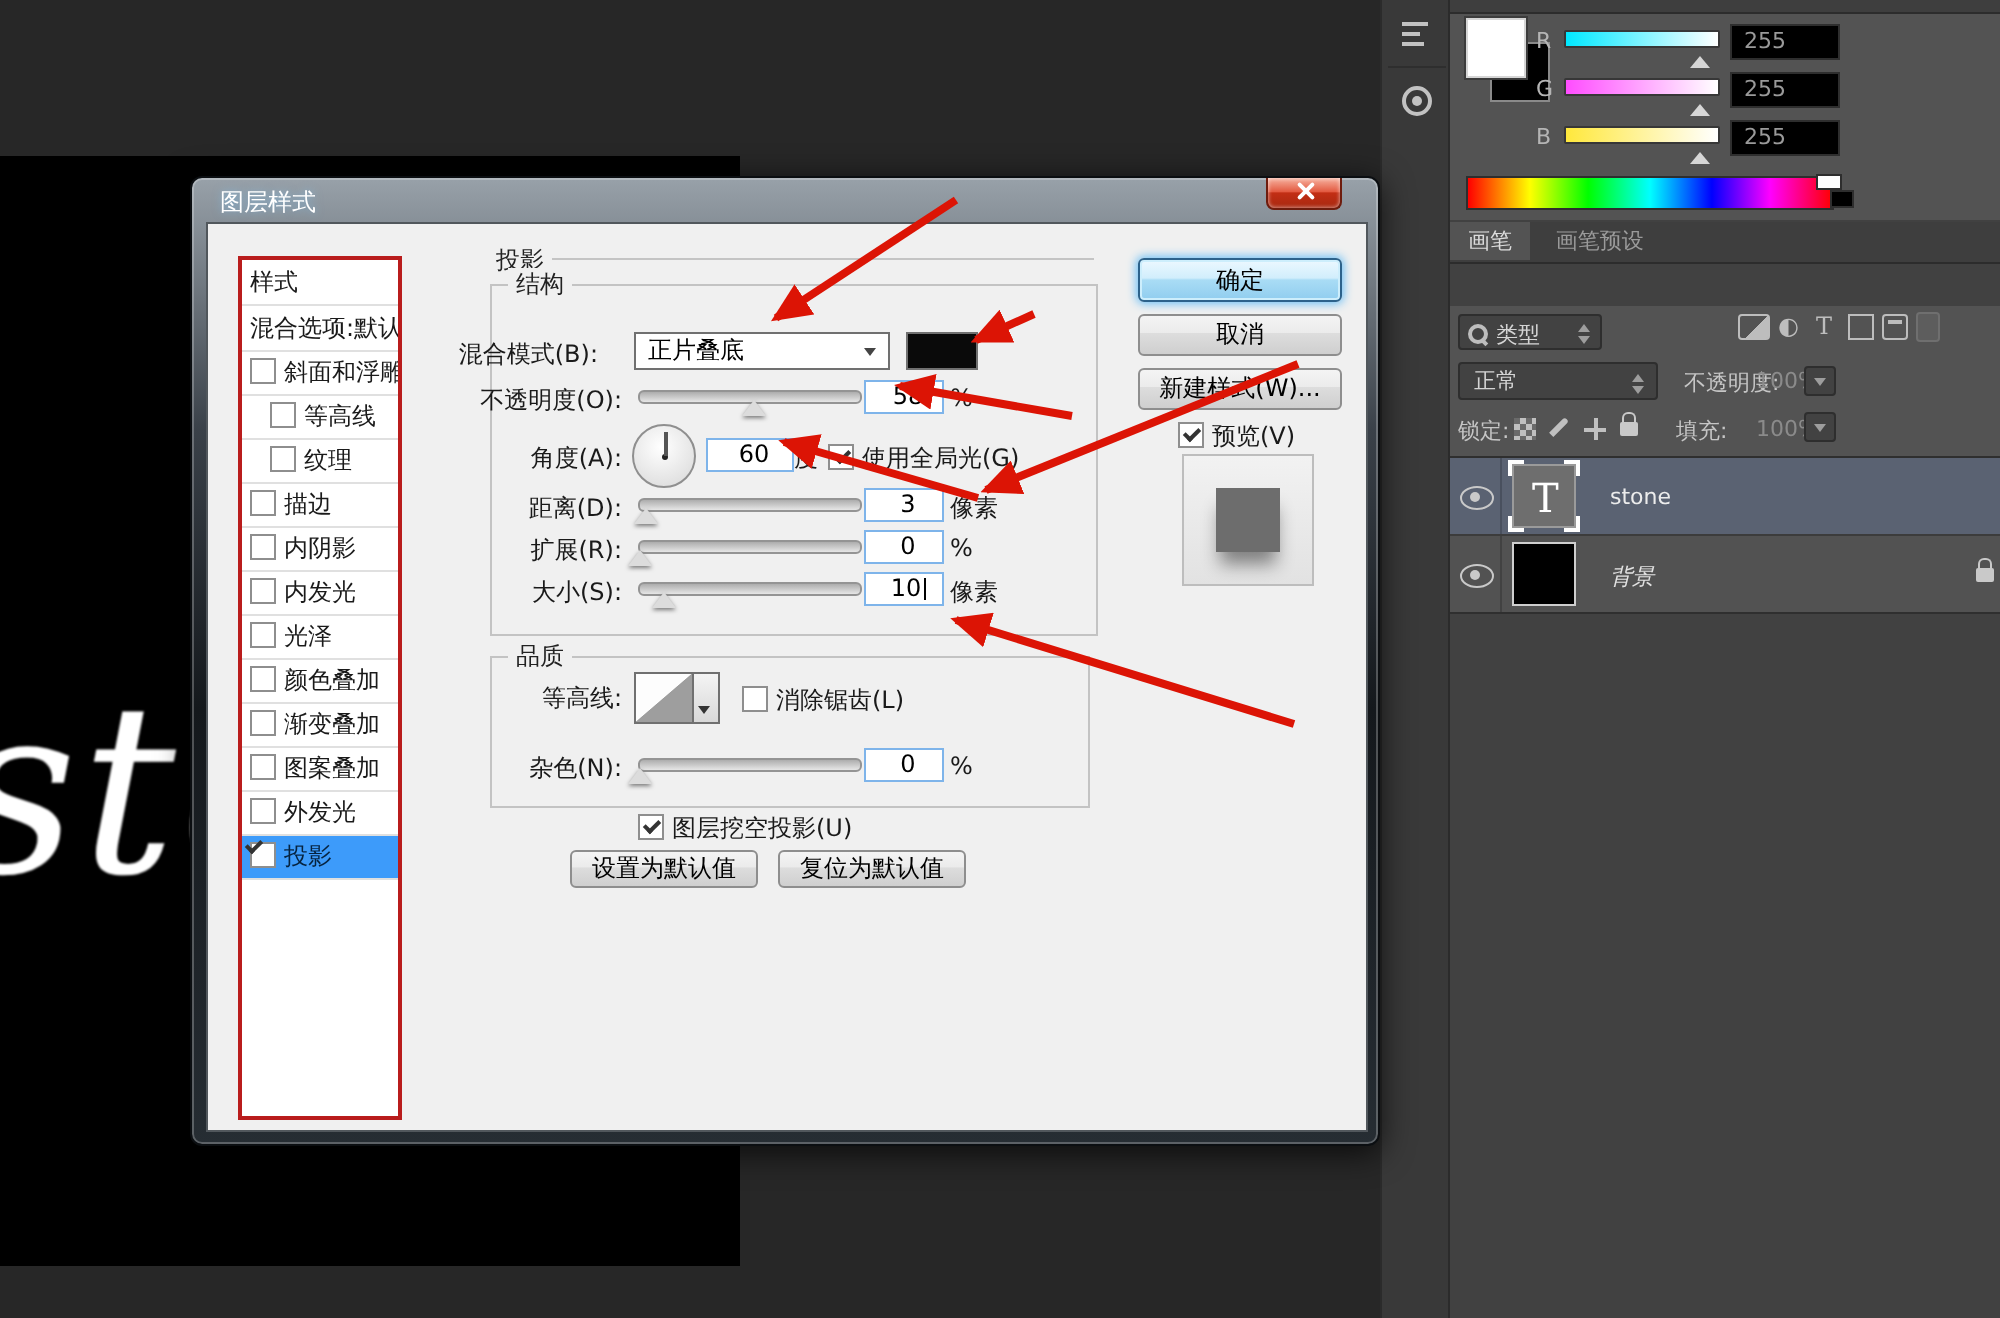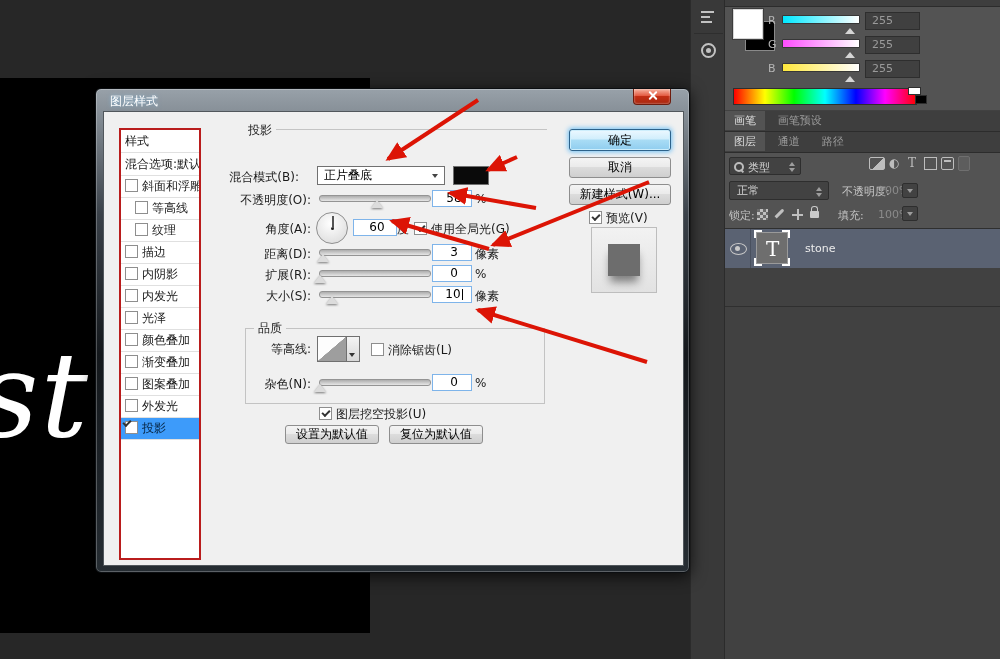--- a/index.html
+++ b/index.html
@@ -25,21 +25,21 @@
   .dock-sep{position:absolute;left:3px;top:33px;width:29px;height:1px;background:#2e2e2e;}
 
   
   .rpanel{position:absolute;left:725px;top:0;width:275px;height:659px;background:#414141;}
   .rp-topband{position:absolute;left:0;top:0;width:275px;height:6px;background:#3e3e3e;border-bottom:1px solid #2c2c2c;}
   .colorpanel{position:absolute;left:0;top:7px;width:275px;height:103px;background:#535353;}
   .sw{position:absolute;box-sizing:border-box;}
   .chan-label{position:absolute;color:#b5b5b5;font-size:11px;}
   .chan-track{position:absolute;width:76px;height:7px;border:1px solid #373737;border-radius:1px;}
   .chan-thumb{position:absolute;width:0;height:0;border:5px solid transparent;border-bottom:6px solid #d6d6d6;}
-  .chan-box{position:absolute;width:47px;height:16px;background:#404040;border:1px solid #2e2e2e;
+  .chan-box{position:absolute;width:47px;height:16px;background:#000000;border:1px solid #2e2e2e;
             color:#9a9a9a;font-size:11px;line-height:16px;padding-left:6px;box-sizing:content-box;}
   .spectrum{position:absolute;left:8px;top:81px;width:182px;height:15px;border:1px solid #2e2e2e;
         background:linear-gradient(to right,#f00,#ff0 17%,#0f0 33%,#0ff 50%,#00f 67%,#f0f 83%,#f00);}
   .tabrow{position:absolute;left:0;width:275px;height:20px;background:#3e3e3e;border-bottom:1px solid #2c2c2c;}
   .tab{display:inline-block;height:19px;line-height:19px;padding:0 9px;font-size:11px;color:#9a9a9a;}
   .tab.active{background:#535353;color:#dcdcdc;}
   .ctrlband{position:absolute;left:0;top:153px;width:275px;height:75px;background:#535353;}
   .sunken{position:absolute;background:#424242;border:1px solid #2e2e2e;border-radius:2px;box-sizing:border-box;
           color:#d4d4d4;font-size:11px;}
   .mag{position:absolute;width:6px;height:6px;border:2px solid #bdbdbd;border-radius:50%;}
@@ -172,25 +172,20 @@
 
       <div class="spectrum"></div>
       <div class="sw" style="left:183px;top:80px;width:13px;height:8px;background:#fff;border:1px solid #2e2e2e;"></div>
       <div class="sw" style="left:190px;top:88px;width:12px;height:9px;background:#000;border:1px solid #2e2e2e;"></div>
     </div>
 
     <div class="tabrow" style="top:111px;">
       <span class="tab active">画笔</span>
       <span class="tab">画笔预设</span>
     </div>
-    <div class="tabrow" style="top:132px;">
-      <span class="tab active">图层</span>
-      <span class="tab">通道</span>
-      <span class="tab">路径</span>
-    </div>
 
     <div class="ctrlband">
 
       <div class="sunken" style="left:4px;top:4px;width:72px;height:18px;">
         <span class="mag" style="left:4px;top:4px;"></span>
         <span style="position:absolute;left:18px;top:2px;">类型</span>
         <span class="updn" style="right:4px;top:1px;"></span>
       </div>
       <span class="picon" style="left:144px;top:4px;width:14px;height:11px;border:1px solid #bdbdbd;border-radius:2px;background:linear-gradient(135deg,transparent 55%,#bdbdbd 55%);"></span>
       <span class="picon" style="left:164px;top:3px;">◐</span>
@@ -226,20 +221,28 @@
         <span class="eye" style="left:5px;top:14px;"></span>
       </div>
       <div style="position:absolute;left:31px;top:3px;width:32px;height:32px;background:#6e6e6e;border:1px solid #9a9a9a;box-sizing:border-box;">
         <span style="position:absolute;left:9px;top:4px;color:#fff;font:20px 'DejaVu Serif','Liberation Serif',serif;">T</span>
         <span class="corner" style="left:-3px;top:-3px;border-left:2px solid #fff;border-top:2px solid #fff;"></span>
         <span class="corner" style="right:-3px;top:-3px;border-right:2px solid #fff;border-top:2px solid #fff;"></span>
         <span class="corner" style="left:-3px;bottom:-3px;border-left:2px solid #fff;border-bottom:2px solid #fff;"></span>
         <span class="corner" style="right:-3px;bottom:-3px;border-right:2px solid #fff;border-bottom:2px solid #fff;"></span>
       </div>
       <span style="position:absolute;left:80px;top:13px;color:#ececec;font-size:11px;">stone</span>
+    </div>
+    <div class="lrow" style="top:267px;height:39px;background:#525252;border-top:1px solid #3c3c3c;">
+      <div style="position:absolute;left:0;top:0;width:25px;height:39px;border-right:1px solid #424242;">
+        <span class="eye" style="left:5px;top:14px;"></span>
+      </div>
+      <div style="position:absolute;left:31px;top:3px;width:32px;height:32px;background:#000;border:1px solid #cfcfcf;box-sizing:border-box;"></div>
+      <span style="position:absolute;left:80px;top:13px;color:#e2e2e2;font-size:11px;font-style:italic;">背景</span>
+      <span class="padlock" style="left:263px;top:16px;"></span>
     </div>
     <div class="lrow" style="top:306px;height:353px;background:#414141;border-top:1px solid #2f2f2f;"></div>
   </div>
 
   <div class="dialog">
     <span class="dlg-title">图层样式</span>
     <div class="dlg-close">
         <span class="x"></span>
       </div>
 
@@ -258,20 +261,23 @@
         <div class="sb-item"><span class="cb"></span><span>颜色叠加</span></div>
         <div class="sb-item"><span class="cb"></span><span>渐变叠加</span></div>
         <div class="sb-item"><span class="cb"></span><span>图案叠加</span></div>
         <div class="sb-item"><span class="cb"></span><span>外发光</span></div>
         <div class="sb-item sel"><span class="cb checked"></span><span>投影</span></div>
       </div>
 
       <span class="sec-title" style="left:144px;top:10px;">投影</span>
       <div class="hline" style="left:172px;top:17px;width:271px;"></div>
 
+      <div class="grp" style="left:141px;top:30px;width:304px;height:176px;">
+        <span class="grp-label">结构</span>
+      </div>
       <span class="rlabel" style="left:100px;top:57px;">混合模式(B):</span>
       <div class="combo" style="left:213px;top:54px;width:128px;height:19px;">
         <span>正片叠底</span>
         <span class="dna"></span>
       </div>
       <div class="swatch-black" style="left:349px;top:54px;"></div>
 
       <span class="rlabel" style="left:112px;top:80px;">不透明度(O):</span>
       <div class="track" style="left:215px;top:83px;"></div>
       <span class="thumb" style="left:267px;top:82px;"></span>

